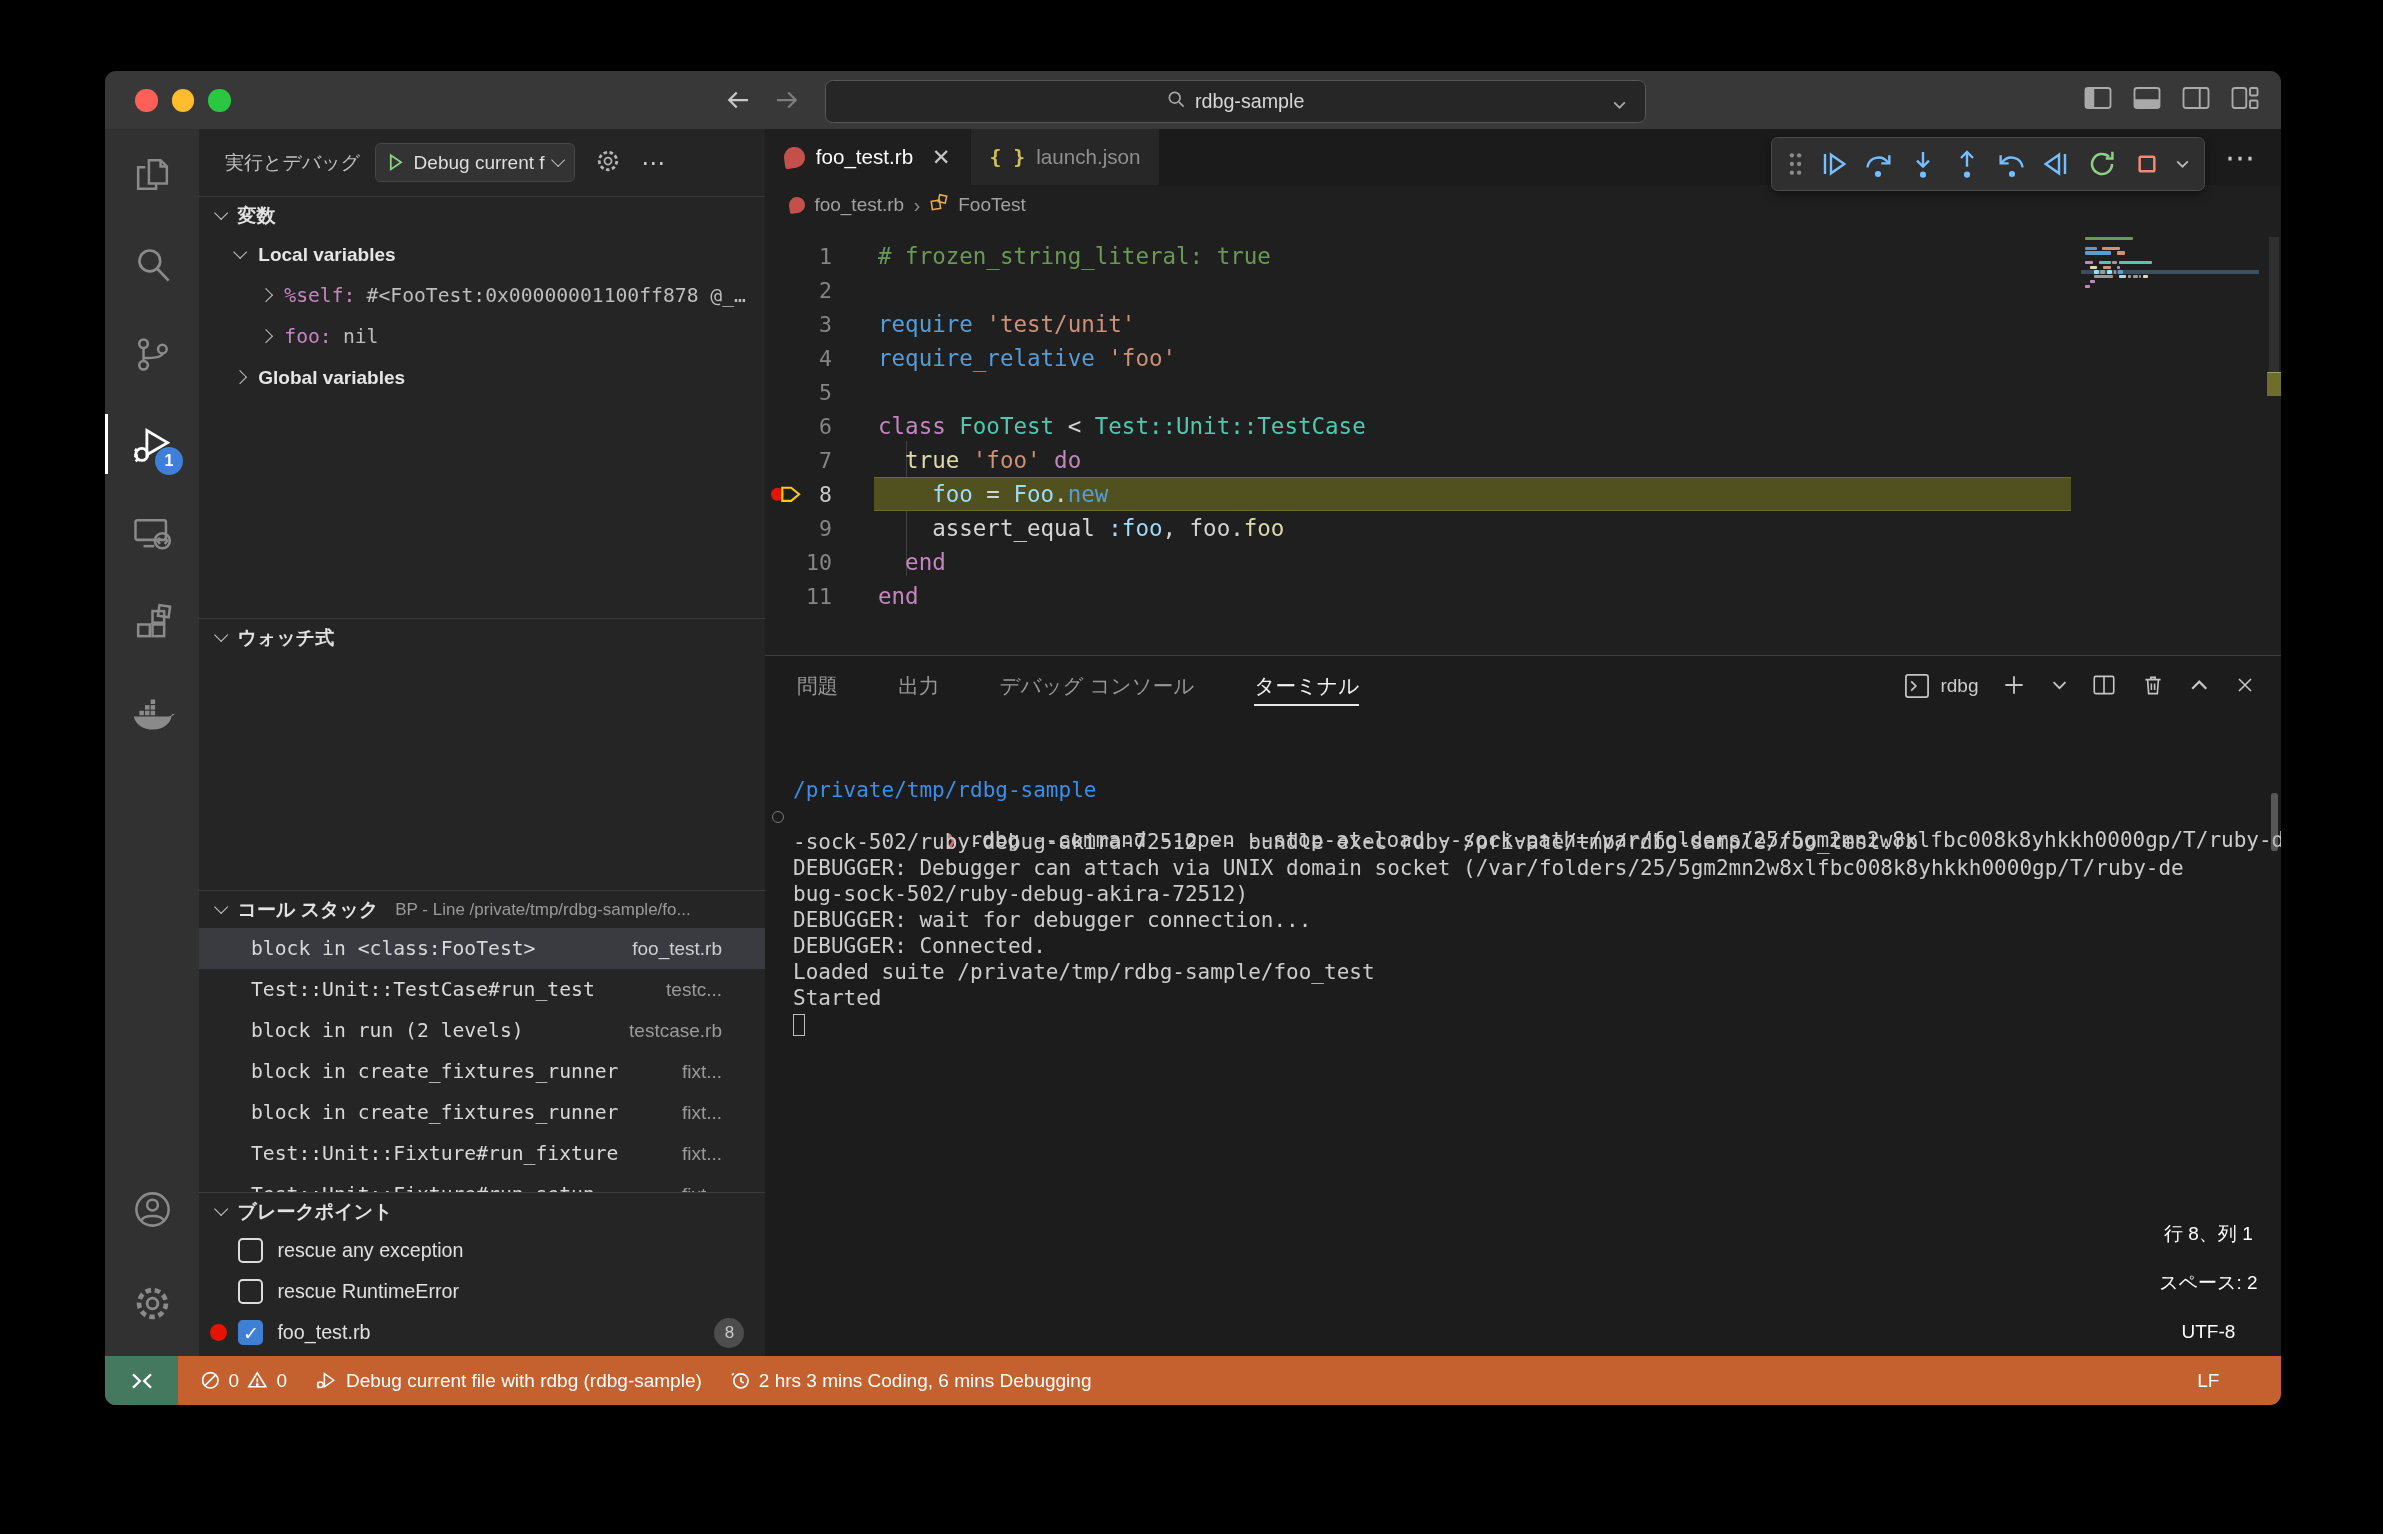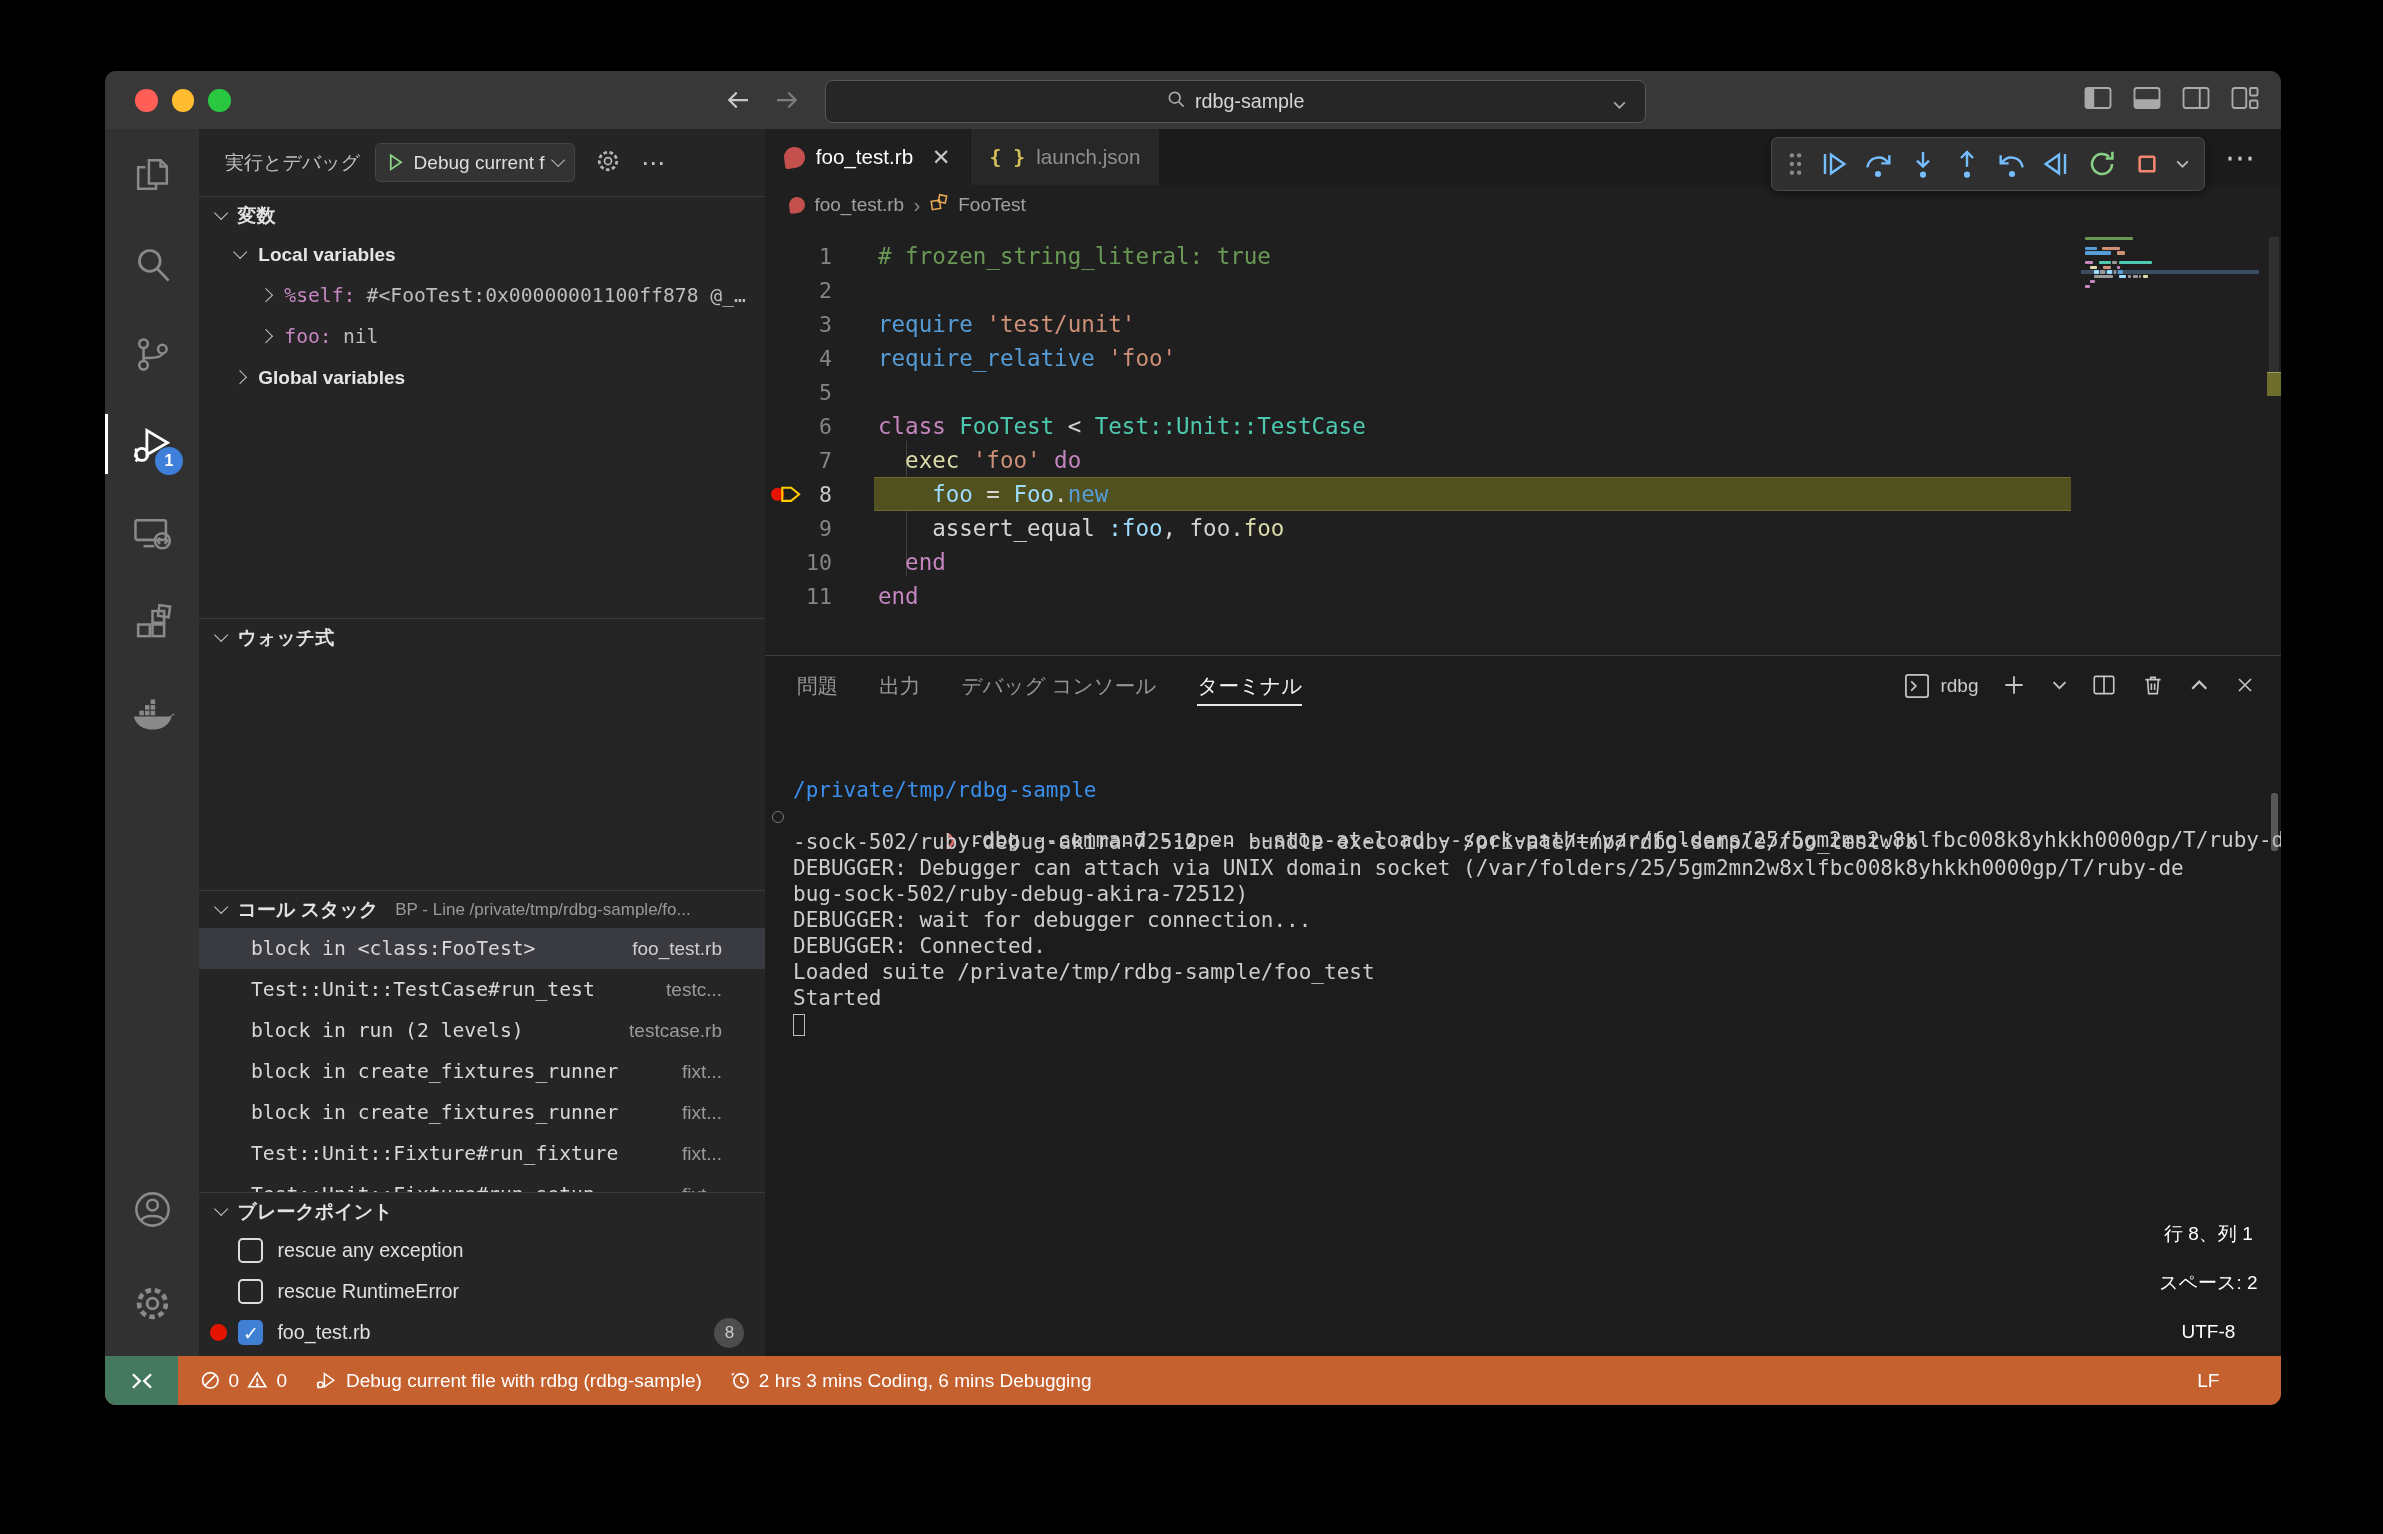--- a/index.html
+++ b/index.html
@@ -104,21 +104,21 @@
   .mm-row { height: 3.2px; margin-bottom: 1.6px; display: flex; gap: 1.9px; padding-left: 4.7px; align-items: center; }
   .mm-row.current { background: rgba(85,115,150,.55); }
   .mm-row span { height: 3.2px; display: inline-block; border-radius: 0.9px; }
   .ruler { position: absolute; top: 0; right: 0; width: 14px; bottom: 0; z-index: 3; }
   .ruler-thumb { position: absolute; top: 13px; right: 1.9px; width: 10.3px; height: 152px; background: rgba(130,130,130,.18); }
   .ruler-current { position: absolute; top: 148px; right: 0; width: 14px; height: 24px; background: #6e6e2c; border-top: 0.9px solid #9a9a66; }
 
   
   .panel { height: 701px; flex: none; border-top: 0.9px solid #3c3c3c; background: #1c1c1c; position: relative; display: flex; flex-direction: column; }
   .panel-header { height: 60px; display: flex; align-items: center; padding: 0 24px 0 32px; flex: none; }
-  .p-tabs { display: flex; gap: 41px; }
+  .p-tabs { display: flex; gap: 60px; }
   .p-tab { font-size: 20.6px; color: #969696; height: 60px; display: flex; align-items: center; position: relative; white-space: nowrap; }
   .p-tab.active { color: #f2f2f2; }
   .p-tab.active::after { content: ""; position: absolute; left: 0; right: 0; bottom: 10.3px; height: 1.9px; background: #e7e7e7; }
   .p-actions { margin-left: auto; display: flex; align-items: center; gap: 22.5px; }
   .term-chip { display: flex; align-items: center; gap: 9.4px; font-size: 19px; color: #cccccc; }
 
   .terminal { flex: 1; position: relative; padding: 62px 0 0 28px; font-family: "DejaVu Sans Mono", monospace; font-size: 21px; color: #cccccc; overflow: hidden; }
   .t-line { height: 26px; position: relative; white-space: pre; }
   .t-path { color: #3b8eea; }
   .t-prompt { color: #d66a6a; margin-right: 12px; }
@@ -508,21 +508,21 @@
               <span class="ltext"></span>
             </div>
             <div class="code-line">
               <span class="bp-margin"></span>
               <span class="ln">6</span>
               <span class="ltext"><span class="tk-m">class</span><span class="tk-p"> </span><span class="tk-t">FooTest</span><span class="tk-p"> &lt; </span><span class="tk-t">Test::Unit::TestCase</span></span>
             </div>
             <div class="code-line">
               <span class="bp-margin"></span>
               <span class="ln">7</span>
-              <span class="ltext"><span class="tk-p">  </span><span class="tk-f">exec</span><span class="tk-p"> </span><span class="tk-s">'foo'</span><span class="tk-p"> </span><span class="tk-m">do</span></span>
+              <span class="ltext"><span class="tk-p">  </span><span class="tk-f">true</span><span class="tk-p"> </span><span class="tk-s">'foo'</span><span class="tk-p"> </span><span class="tk-m">do</span></span>
             </div>
             <div class="code-line current">
               <span class="bp-margin">
                 <svg width="34" height="20.6" viewBox="0 0 36 22">
                   <circle cx="9" cy="11" r="7" fill="#e51400"></circle>
                   <path d="M14 4h9.5l8.5 7-8.5 7H14z" fill="none" stroke="#ffcc00" stroke-width="2.2"></path>
                 </svg>
               </span>
               <span class="ln">8</span>
               <span class="ltext"><span class="tk-p">    </span><span class="tk-v">foo</span><span class="tk-p"> = </span><span class="tk-v">Foo</span><span class="tk-p">.</span><span class="tk-k">new</span></span>

